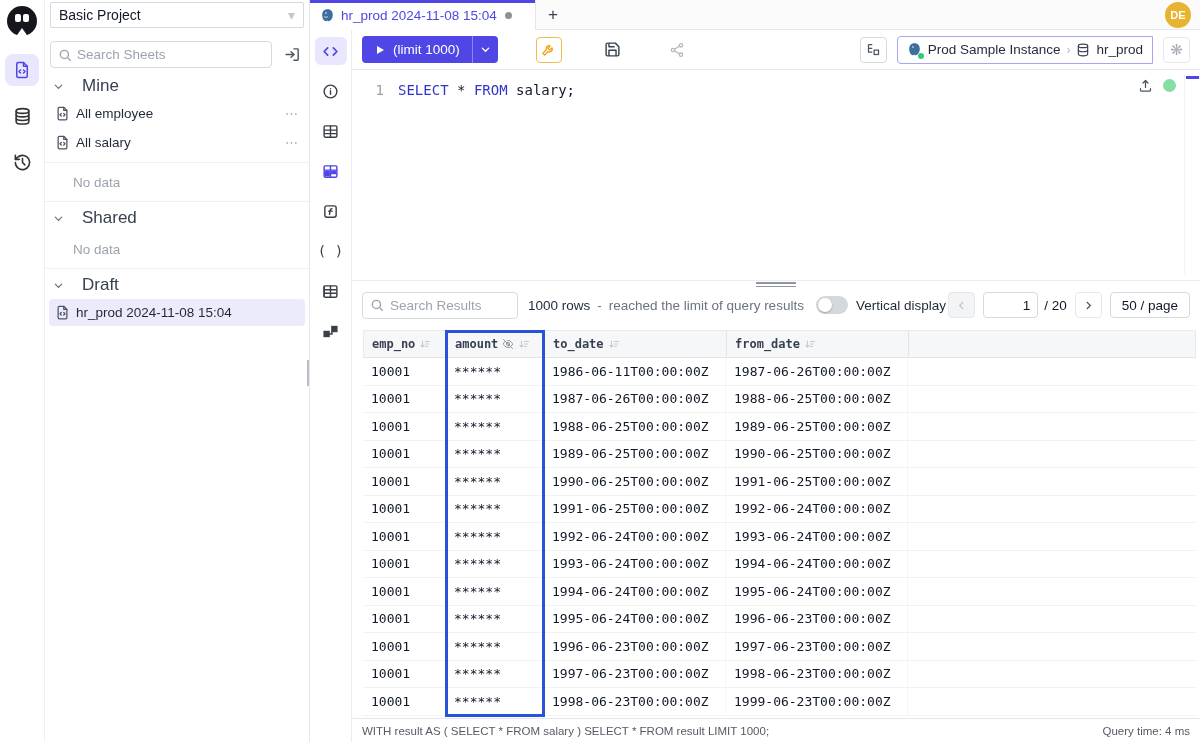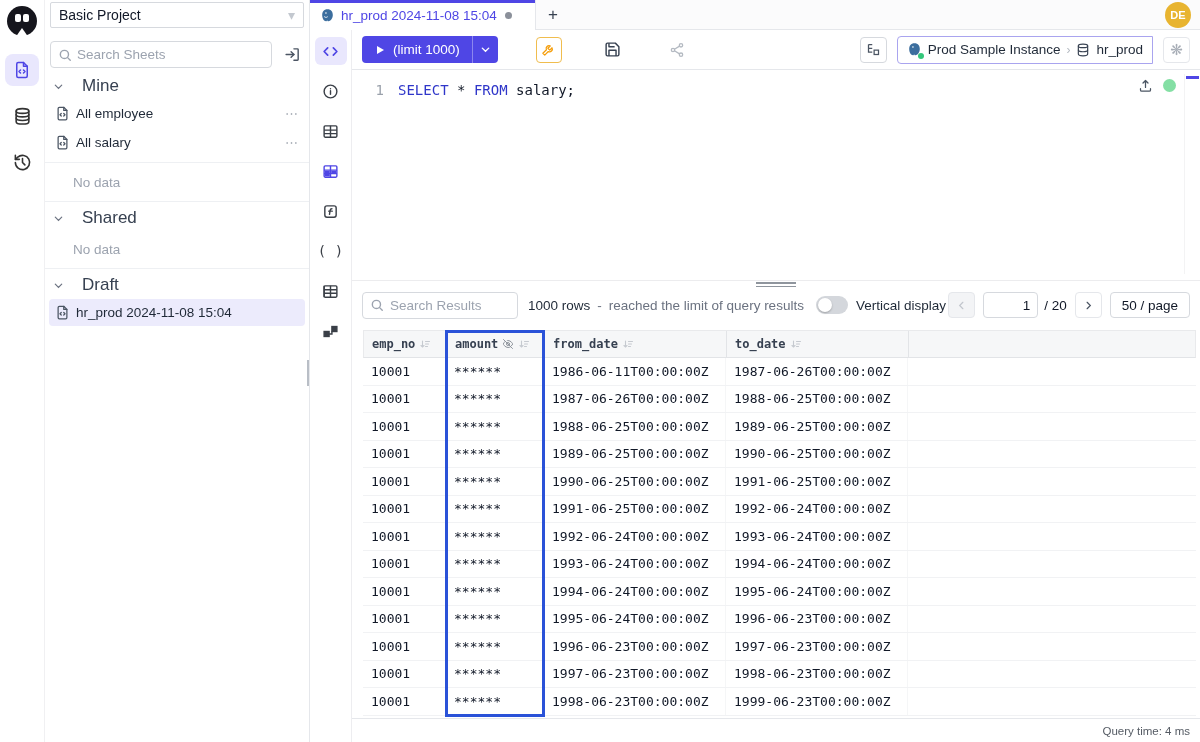--- a/index.html
+++ b/index.html
@@ -443,34 +443,34 @@
             <svg class="eyeoff" width="12" height="12" viewBox="0 0 24 24" fill="none" stroke="currentColor" stroke-width="2" stroke-linecap="round" stroke-linejoin="round">
                 <path d="M3 3l18 18"></path>
                 <path d="M10.5 5.2A9.8 9.8 0 0 1 12 5c6 0 9.5 7 9.5 7a17 17 0 0 1-2.8 3.6M6.6 6.6A16.7 16.7 0 0 0 2.5 12S6 19 12 19a9.6 9.6 0 0 0 4.3-1"></path>
                 <circle cx="12" cy="12" r="3"></circle>
               </svg>
             <svg class="sorticon" width="12" height="12" viewBox="0 0 24 24" fill="none" stroke="currentColor" stroke-width="2.2" stroke-linecap="round">
                 <path d="M7 6v12M4 15l3 3 3-3"></path>
                 <path d="M13 7h8M13 12h6M13 17h4"></path>
               </svg>
           </div>
+          <div class="th col3">
+            <span>to_date</span>
+            <svg class="sorticon" width="12" height="12" viewBox="0 0 24 24" fill="none" stroke="currentColor" stroke-width="2.2" stroke-linecap="round">
+                <path d="M7 6v12M4 15l3 3 3-3"></path>
+                <path d="M13 7h8M13 12h6M13 17h4"></path>
+              </svg>
+          </div>
           <div class="th col2">
             <span>from_date</span>
             <svg class="sorticon" width="12" height="12" viewBox="0 0 24 24" fill="none" stroke="currentColor" stroke-width="2.2" stroke-linecap="round">
                 <path d="M7 6v12M4 15l3 3 3-3"></path>
                 <path d="M13 7h8M13 12h6M13 17h4"></path>
               </svg>
           </div>
-          <div class="th col3">
-            <span>to_date</span>
-            <svg class="sorticon" width="12" height="12" viewBox="0 0 24 24" fill="none" stroke="currentColor" stroke-width="2.2" stroke-linecap="round">
-                <path d="M7 6v12M4 15l3 3 3-3"></path>
-                <path d="M13 7h8M13 12h6M13 17h4"></path>
-              </svg>
-          </div>
           <div class="th col4"></div>
         </div>
         <div>
             <div class="trow">
               <div class="tcell col0">10001</div>
               <div class="tcell col1">******</div>
               <div class="tcell col2">1986-06-11T00:00:00Z</div>
               <div class="tcell col3">1987-06-26T00:00:00Z</div>
               <div class="tcell col4"></div>
             </div>
@@ -557,16 +557,17 @@
               <div class="tcell col2">1998-06-23T00:00:00Z</div>
               <div class="tcell col3">1999-06-23T00:00:00Z</div>
               <div class="tcell col4"></div>
             </div>
           </div>
         <div class="col-sel"></div>
       </div>
     </div>
 
     <div class="rfooter">
+      <span>WITH result AS ( SELECT * FROM salary ) SELECT * FROM result LIMIT 1000;</span>
       <span class="qtime">Query time: 4 ms</span>
     </div>
   </div>
 </div>
 
 </body></html>

